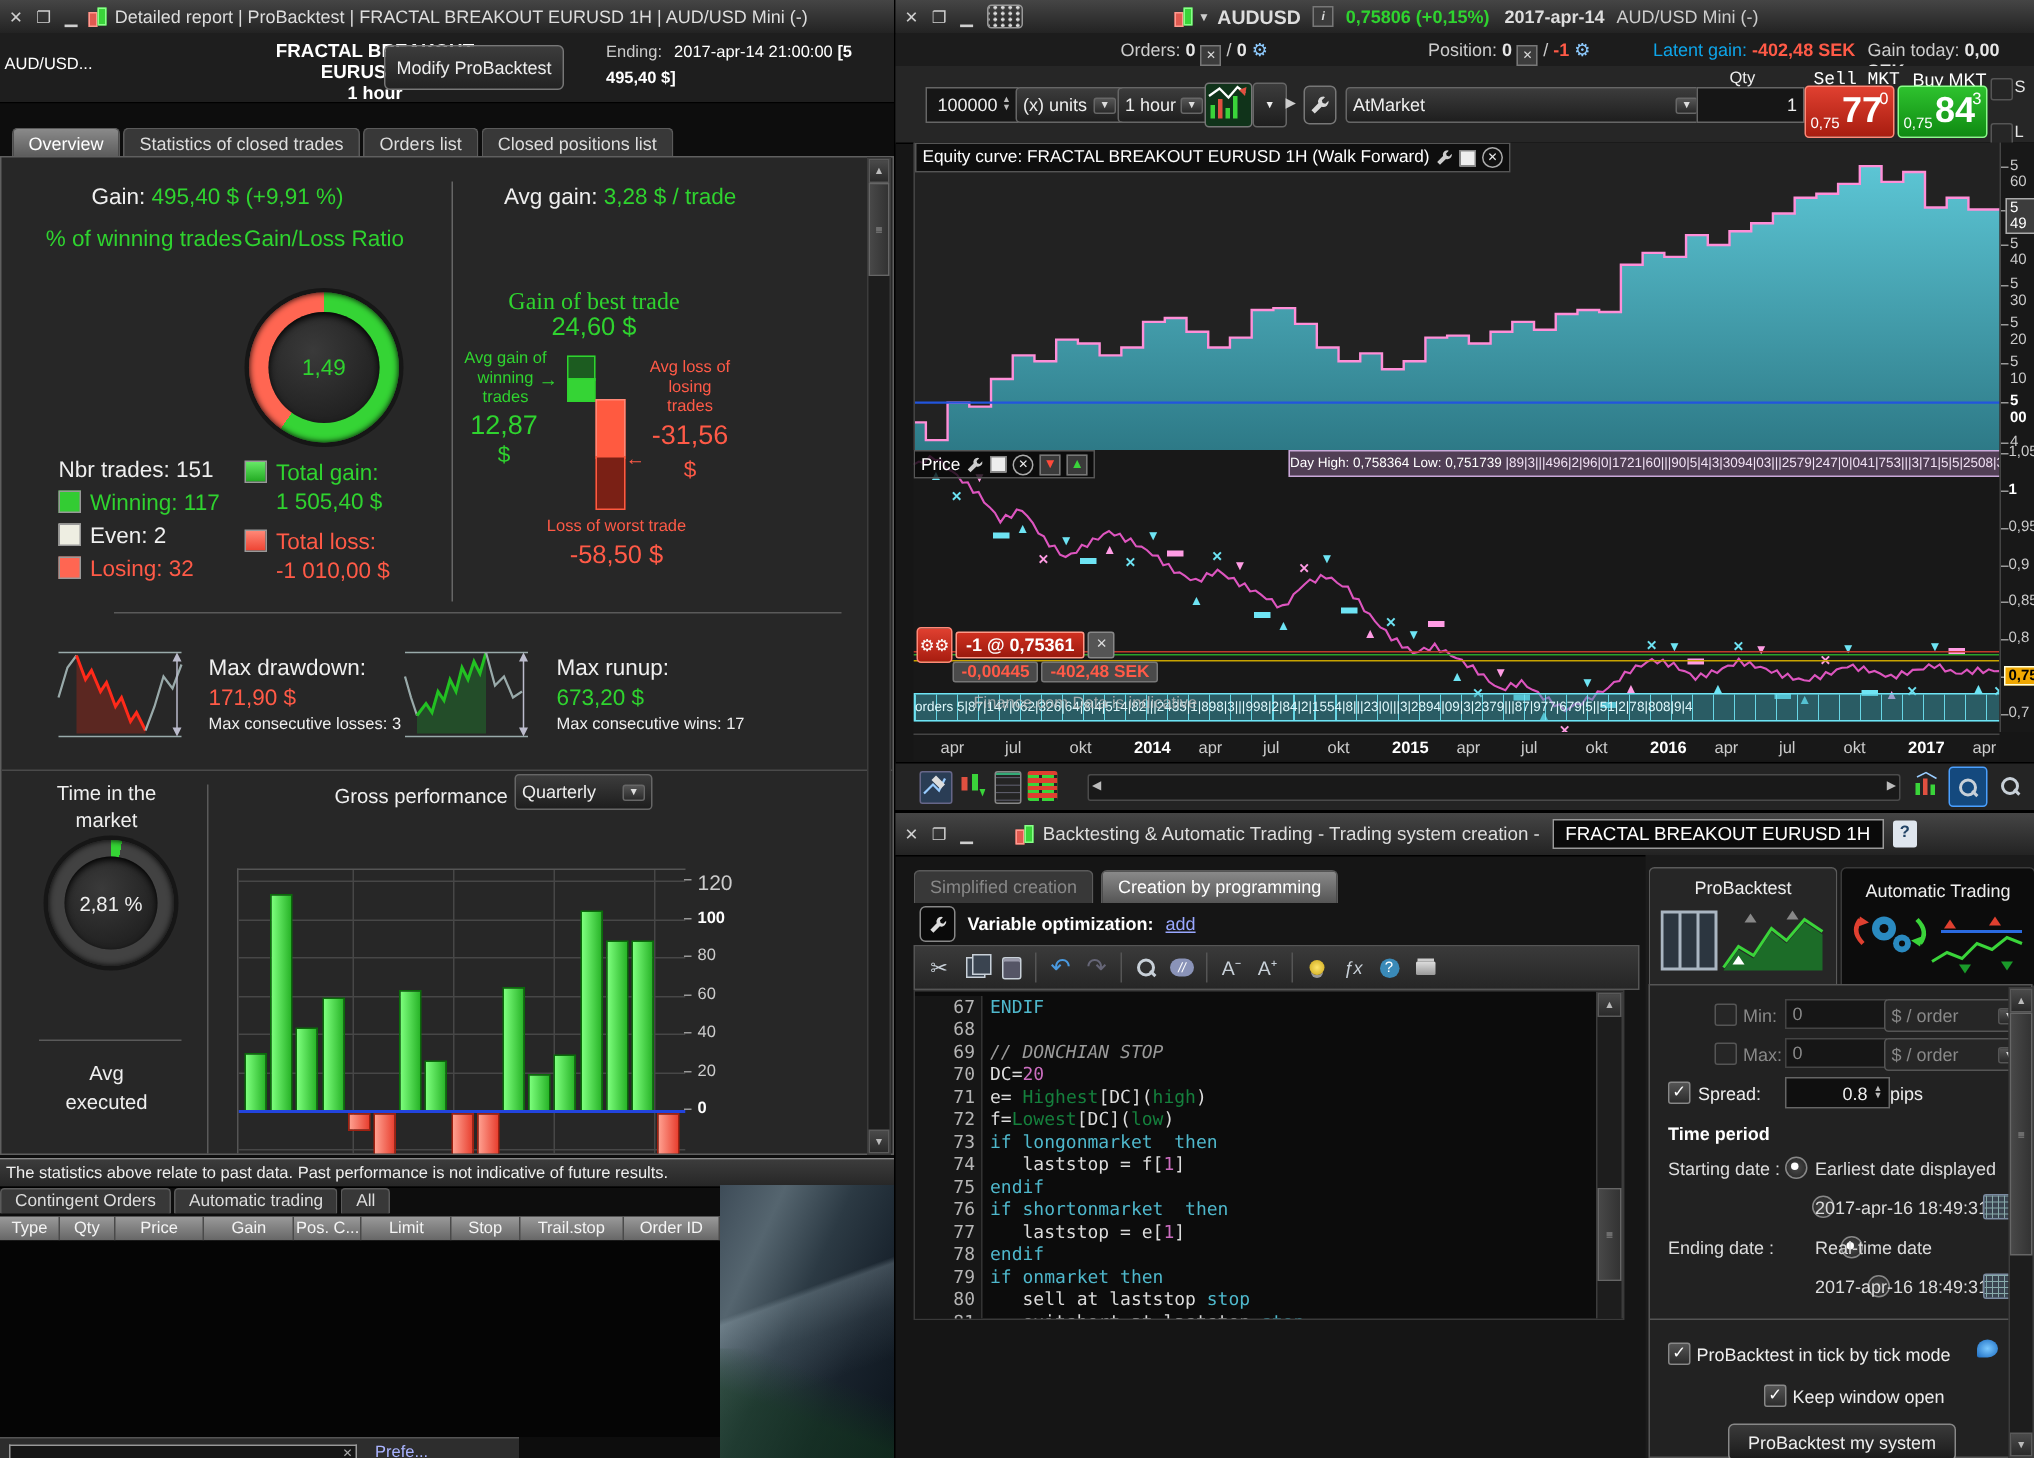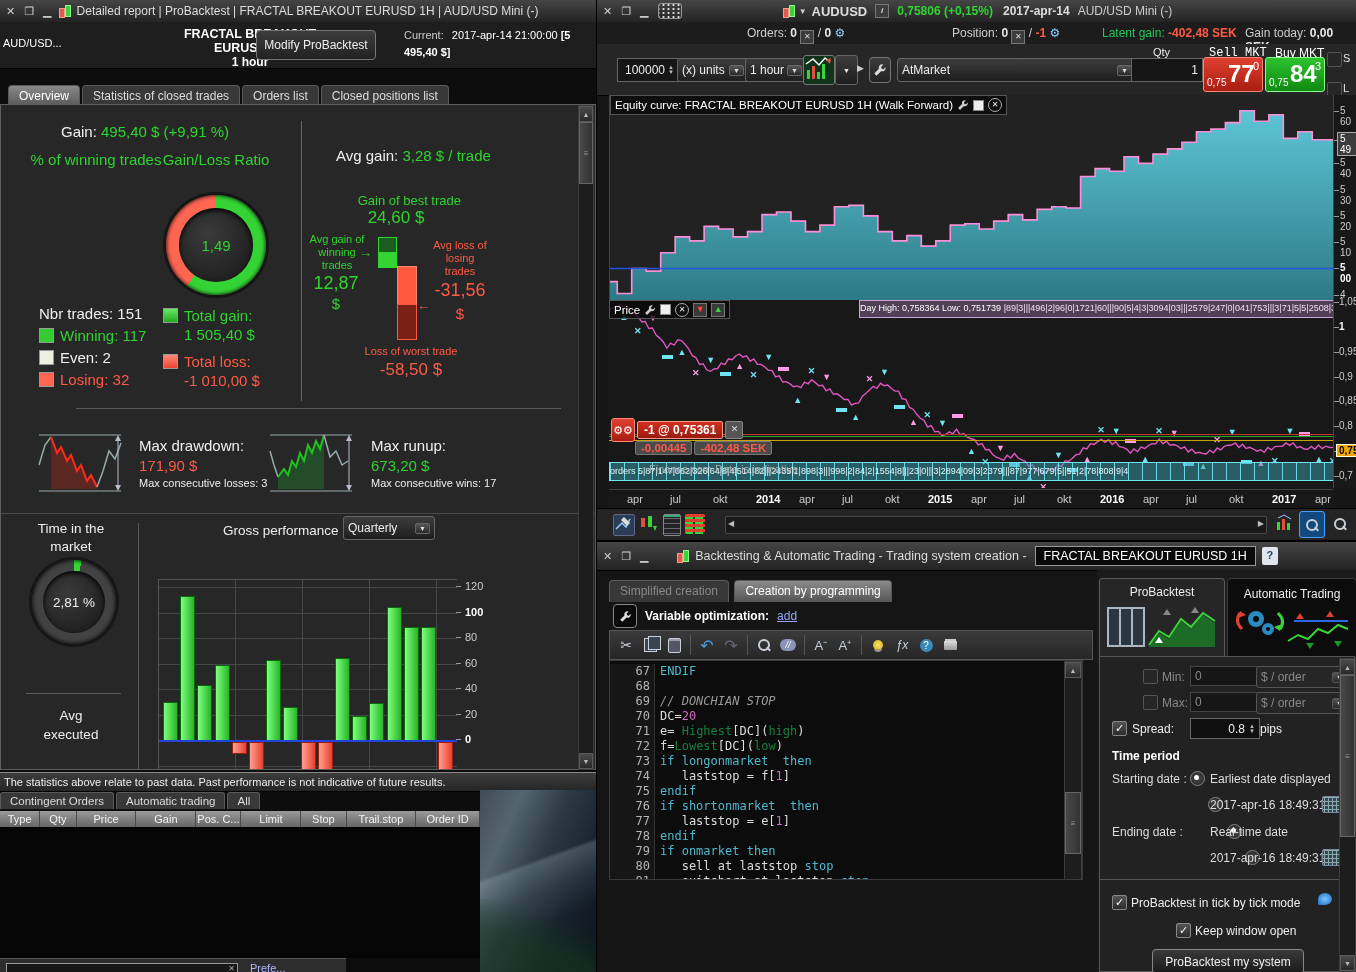--- a/index.html
+++ b/index.html
@@ -93,35 +93,35 @@
     <div class="abs" style="left:0;top:22px;width:596px;height:46px;background:#1e1e1e;border-bottom:1px solid #000;">
       <span class="abs" style="left:3px;top:15px;font-size:11px;color:#fff;">AUD/USD...</span>
       <div class="abs" style="left:160px;top:5px;width:180px;text-align:center;">
         <div style="font-weight:bold;font-size:12.5px;color:#fff;">FRACTAL BREAKOUT EURUSD 1H</div>
         <div style="font-weight:bold;font-size:12px;color:#fff;">1 hour</div>
       </div>
       <div class="btn abs" style="left:256px;top:8px;width:118px;height:28px;font-size:12px;left:256px;">
         <span>Modify ProBacktest</span>
       </div>
       <div class="abs" style="left:404px;top:5px;width:190px;font-size:11px;line-height:17px;">
-        <div><span style="color:#ccc;">Current:</span>
+        <div><span style="color:#ccc;">Ending:</span>
           <span style="margin-left:5px;color:#fff;">2017-apr-14 21:00:00</span>
           <b style="color:#fff;">[5 495,40 $]</b></div>
       </div>
     </div>
 
     <div class="abs" id="report-tabs" style="left:8px;top:85px;width:580px;height:19px;"><span class="tab active">Overview</span><span class="tab">Statistics of closed trades</span><span class="tab">Orders list</span><span class="tab">Closed positions list</span></div>
 
     <div class="abs" style="left:0;top:104px;width:596px;height:666px;background:#272727;border:1px solid #5f5f5f;box-sizing:border-box;overflow:hidden;">
 
       <div class="abs" style="left:60px;top:18px;width:220px;font-size:15px;">
         <span class="white">Gain:</span>
         <span class="green">495,40 $ (+9,91 %)</span>
       </div>
-      <div class="abs" style="left:335px;top:18px;width:240px;font-size:15px;margin-top:24px;">
+      <div class="abs" style="left:335px;top:18px;width:240px;font-size:15px;">
         <span class="white">Avg gain:</span>
         <span class="green">3,28 $ / trade</span>
       </div>
       <div class="vr" style="left:300px;top:16px;height:280px;background:#666;"></div>
 
       <div class="abs green" style="left:25px;top:45px;width:140px;text-align:center;font-size:15px;line-height:19px;">% of winning trades</div>
       <div class="abs green" style="left:155px;top:45px;width:120px;text-align:center;font-size:15px;line-height:19px;">Gain/Loss Ratio</div>
 
       <div class="donut" id="donut-ratio" style="left: 165px; top: 90px; width: 100px; height: 100px; background: conic-gradient(rgb(53, 212, 53) 0deg, rgb(53, 212, 53) 59.8%, rgb(255, 102, 82) 59.8%, rgb(255, 102, 82) 100%);">
         <div class="hole">
@@ -136,21 +136,21 @@
           <div><span class="legend-sq" style="background: rgb(255, 102, 82);"></span><span style="color: rgb(255, 90, 71);">Losing: 32</span></div>
         </div>
 
       <div class="abs" style="left:162px;top:202px;font-size:15px;">
         <div><span class="legend-sq" style="background:linear-gradient(#66e866,#22aa22);"></span><span class="green">Total gain:</span></div>
         <div class="green" style="margin:2px 0 10px 21px;">1 505,40 $</div>
         <div><span class="legend-sq" style="background:linear-gradient(#ff8877,#ee4433);"></span><span class="red">Total loss:</span></div>
         <div class="red" style="margin:2px 0 0 21px;">-1 010,00 $</div>
       </div>
 
-      <div class="abs green" style="left:330px;top:88px;width:130px;text-align:right;font-size:13px;">Gain of best trade</div>
+      <div class="abs green" style="left:330px;top:88px;width:130px;text-align:center;font-size:16px;font-family:Liberation Serif, serif;">Gain of best trade</div>
       <div class="abs green" style="left:330px;top:103px;width:130px;text-align:center;font-size:17px;">24,60 $</div>
       <div class="abs green" style="left:305px;top:128px;width:62px;text-align:center;font-size:11px;line-height:13px;">Avg gain of winning trades</div>
       <span class="abs green" style="left:358px;top:140px;font-size:13px;">→</span>
       <div class="abs green" style="left:300px;top:168px;width:70px;text-align:center;font-size:18px;">12,87</div>
       <div class="abs green" style="left:300px;top:190px;width:70px;text-align:center;font-size:15px;">$</div>
       <div class="abs" style="left:377px;top:132px;width:17px;height:15px;background:#1c5c20;border:1px solid #2fd32f;"></div>
       <div class="abs" style="left:377px;top:147px;width:17px;height:14px;background:#35d435;border:1px solid #2fd32f;"></div>
       <div class="abs" style="left:396px;top:161px;width:18px;height:38px;background:#ff5a40;border:1px solid #ff8877;"></div>
       <div class="abs" style="left:396px;top:199px;width:18px;height:34px;background:#7a2015;border:1px solid #ff5a40;"></div>
       <div class="abs red" style="left:430px;top:134px;width:58px;text-align:center;font-size:11px;line-height:13px;">Avg loss of losing trades</div>
@@ -236,21 +236,21 @@
           <div style="position: absolute; left: 193.2px; width: 13px; top: 135.775px; height: 24.225px; background: linear-gradient(90deg, rgb(125, 255, 125), rgb(40, 180, 40)); border: 1px solid rgb(10, 106, 10);"></div>
           <div style="position: absolute; left: 210.4px; width: 13px; top: 123.025px; height: 36.975px; background: linear-gradient(90deg, rgb(125, 255, 125), rgb(40, 180, 40)); border: 1px solid rgb(10, 106, 10);"></div>
           <div style="position: absolute; left: 227.6px; width: 13px; top: 27.4px; height: 132.6px; background: linear-gradient(90deg, rgb(125, 255, 125), rgb(40, 180, 40)); border: 1px solid rgb(10, 106, 10);"></div>
           <div style="position: absolute; left: 244.8px; width: 13px; top: 46.525px; height: 113.475px; background: linear-gradient(90deg, rgb(125, 255, 125), rgb(40, 180, 40)); border: 1px solid rgb(10, 106, 10);"></div>
           <div style="position: absolute; left: 262px; width: 13px; top: 46.525px; height: 113.475px; background: linear-gradient(90deg, rgb(125, 255, 125), rgb(40, 180, 40)); border: 1px solid rgb(10, 106, 10);"></div>
           <div style="position: absolute; left: 279.2px; width: 13px; top: 162px; height: 31.875px; background: linear-gradient(90deg, rgb(255, 160, 144), rgb(232, 64, 48)); border: 1px solid rgb(160, 32, 16);"></div>
           <div style="position: absolute; left: 0px; right: 0px; top: 160px; height: 2px; background: rgb(34, 68, 221);"></div>
         </div>
       <div class="abs" id="gp-axis" style="left:455px;top:474px;width:60px;height:192px;">
           <div class="tick-dash" style="left: 0px; top: 7px;"></div>
-          <div class="axis-lab" style="left: 9px; top: 1px; font-size: 11px;">120</div>
+          <div class="axis-lab" style="left: 9px; top: 1px; font-size: 14px;">120</div>
           <div class="tick-dash" style="left: 0px; top: 32.5px;"></div>
           <div class="axis-lab" style="left: 9px; top: 26.5px; font-size: 11px; font-weight: bold; color: rgb(255, 255, 255);">100</div>
           <div class="tick-dash" style="left: 0px; top: 58px;"></div>
           <div class="axis-lab" style="left: 9px; top: 52px; font-size: 11px;">80</div>
           <div class="tick-dash" style="left: 0px; top: 83.5px;"></div>
           <div class="axis-lab" style="left: 9px; top: 77.5px; font-size: 11px;">60</div>
           <div class="tick-dash" style="left: 0px; top: 109px;"></div>
           <div class="axis-lab" style="left: 9px; top: 103px; font-size: 11px;">40</div>
           <div class="tick-dash" style="left: 0px; top: 134.5px;"></div>
           <div class="axis-lab" style="left: 9px; top: 128.5px; font-size: 11px;">20</div>
@@ -333,21 +333,21 @@
       </span>
       <span class="abs" style="left:355px;top:4px;">
         <span style="color:#ccc;">Position:</span>
         <b>0</b>
         <span class="boxx">✕</span>
         <span style="color:#ccc;">/</span>
         <b class="red">-1</b>
         <span class="gearbtn">⚙</span>
       </span>
       <span class="abs" style="left:505px;top:4px;">
-        <span style="color:#22c55e;">Latent gain:</span>
+        <span style="color:#0ea5e9;">Latent gain:</span>
         <b class="red">-402,48 SEK</b>
       </span>
       <span class="abs" style="left:648px;top:4px;">
         <span style="color:#ccc;">Gain today:</span>
         <b>0,00 SEK</b>
       </span>
     </div>
 
     <div class="abs" style="left:0;top:44px;width:760px;height:51px;background:#262626;border-bottom:1px solid #000;">
       <div class="field abs" style="left:20px;top:14px;width:52px;height:22px;justify-content:flex-end;">

